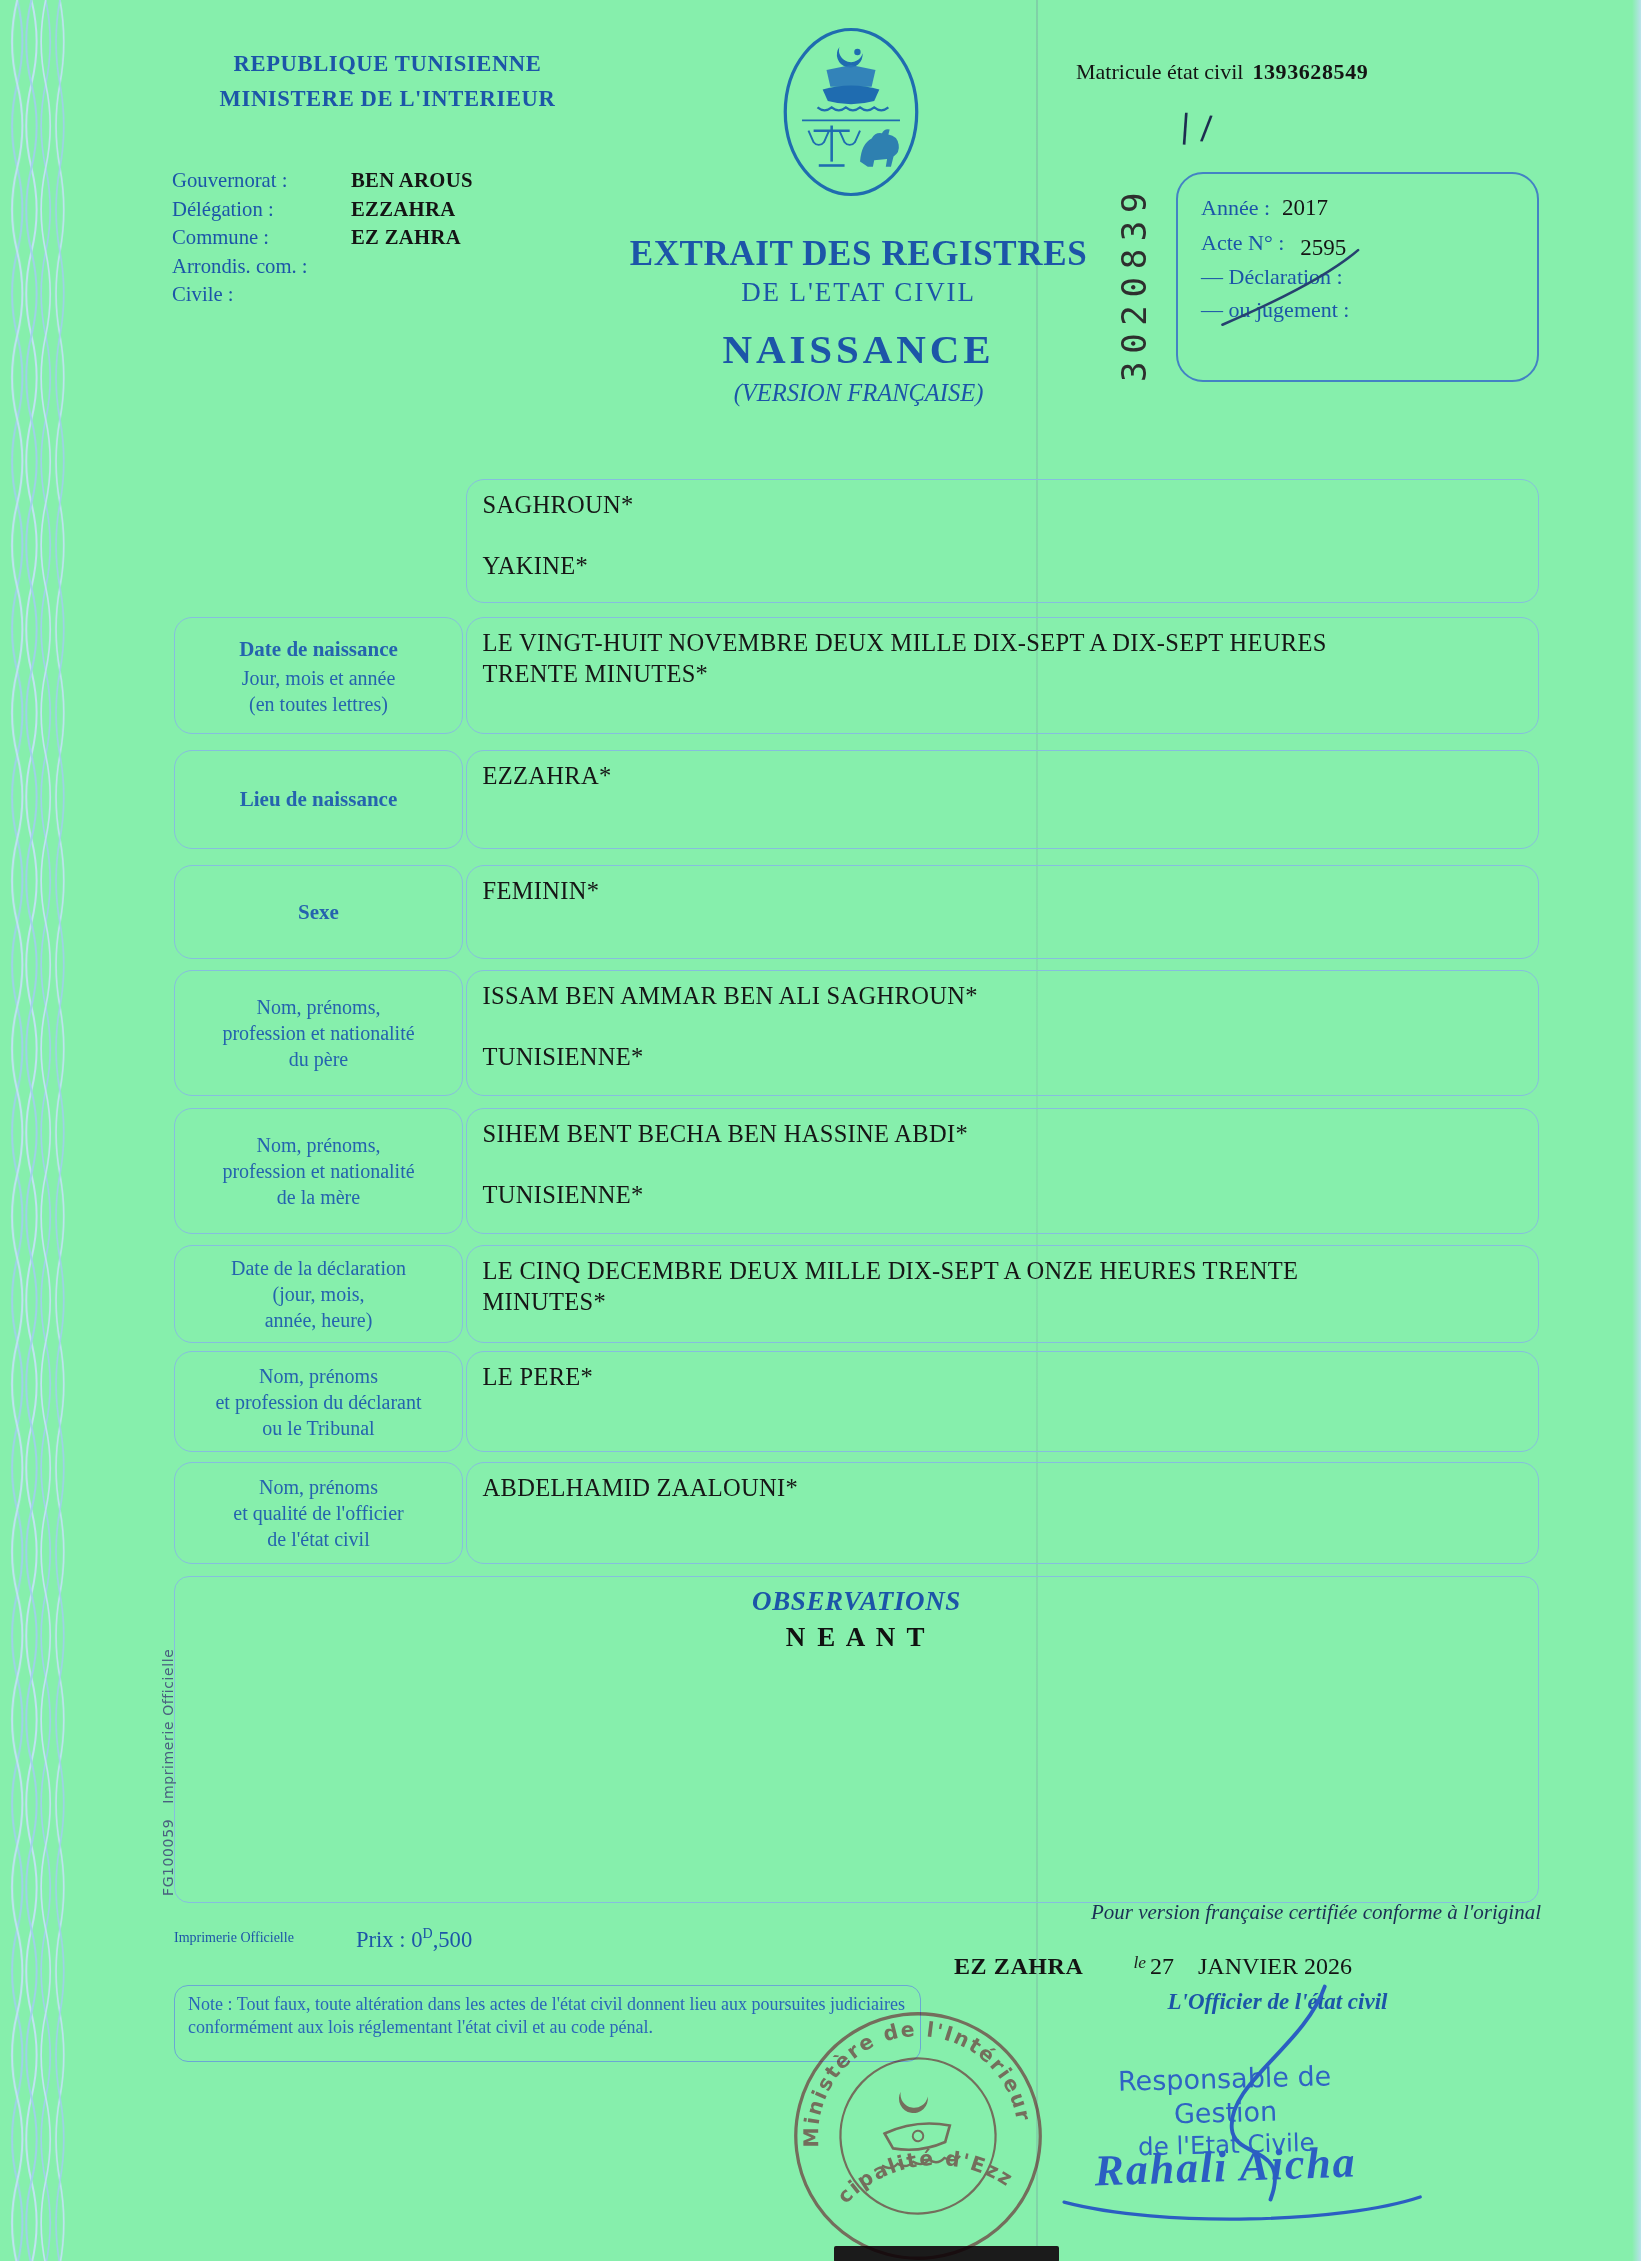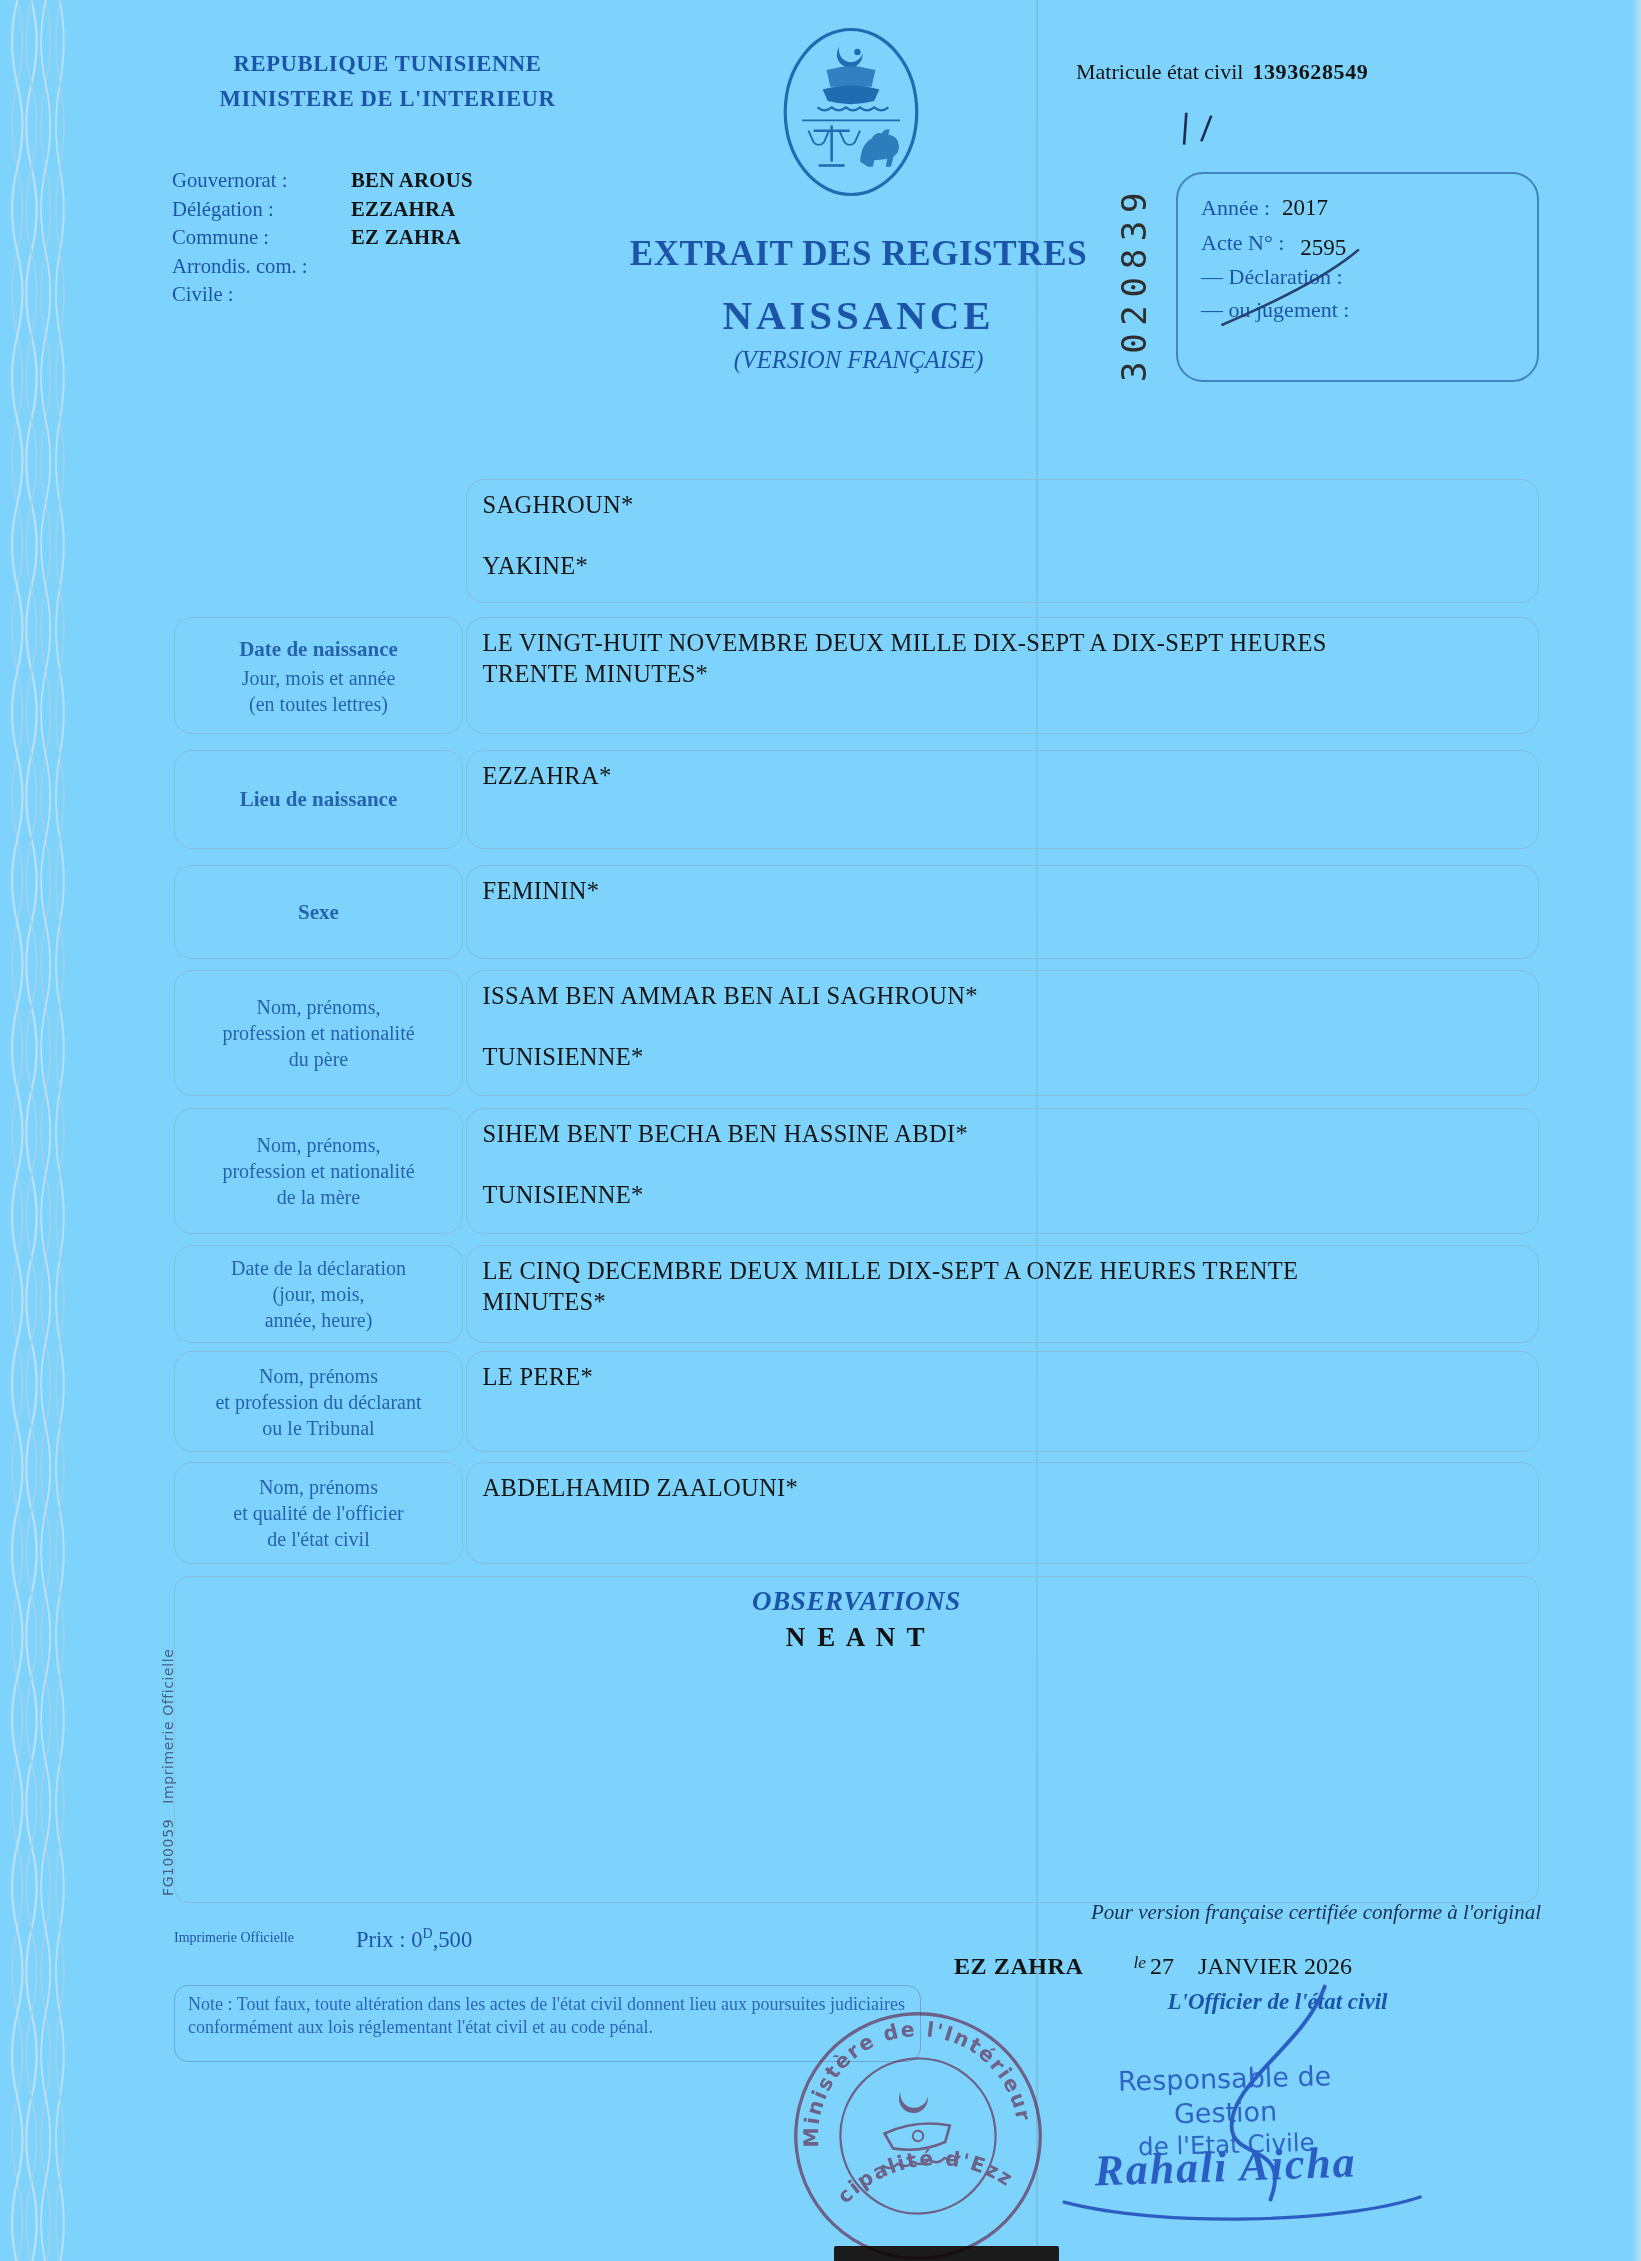--- a/index.html
+++ b/index.html
@@ -1,19 +1,19 @@
 <!DOCTYPE html>
 <html style="font-size:10.3px"><head>
 <meta charset="utf-8">
 <style>
   * { margin:0; padding:0; box-sizing:border-box; }
   html,body { background:#d9d9d9; }
   .page {
     position:relative; width:1642px; height:2261px;
-    background:#7dd3fc; overflow:hidden;
+    background:#86efac; overflow:hidden;
     font-family:"Liberation Serif", serif; color:#1c1c1c;
   }
   
   .left-guilloche { position:absolute; left:7.7px; top:0; width:65px; height:2261px; }
   .right-strip { position:absolute; right:0; top:0; width:10.3px; height:2261px;
                  background:linear-gradient(90deg, rgba(170,214,238,0), #bfe0f2); }
   .crease { position:absolute; left:1036px; top:0; width:1.9px; height:2261px;
             background:linear-gradient(180deg, rgba(110,130,155,.28), rgba(110,130,155,.12), rgba(110,130,155,.26)); }
   .scan-bar { position:absolute; left:834px; top:2246px; width:225px; height:15.5px; background:#1b1b1b; border-radius:1.9px; }
 
@@ -184,20 +184,21 @@
       <span class="admin-value"></span>
     </div>
     <div class="admin-row">
       <span class="admin-label">Civile :</span>
       <span class="admin-value"></span>
     </div>
   </div>
 
   <div class="doc-title">
     <div class="t1">EXTRAIT DES REGISTRES</div>
+    <div class="t2">DE L'ETAT CIVIL</div>
     <div class="t3">NAISSANCE</div>
     <div class="t4">(VERSION FRANÇAISE)</div>
   </div>
 
   <div class="form-row" style="top:479px;height:124px">
     <div class="value-box">
       <div class="value-text">SAGHROUN*
 
 YAKINE*</div>
     </div>

